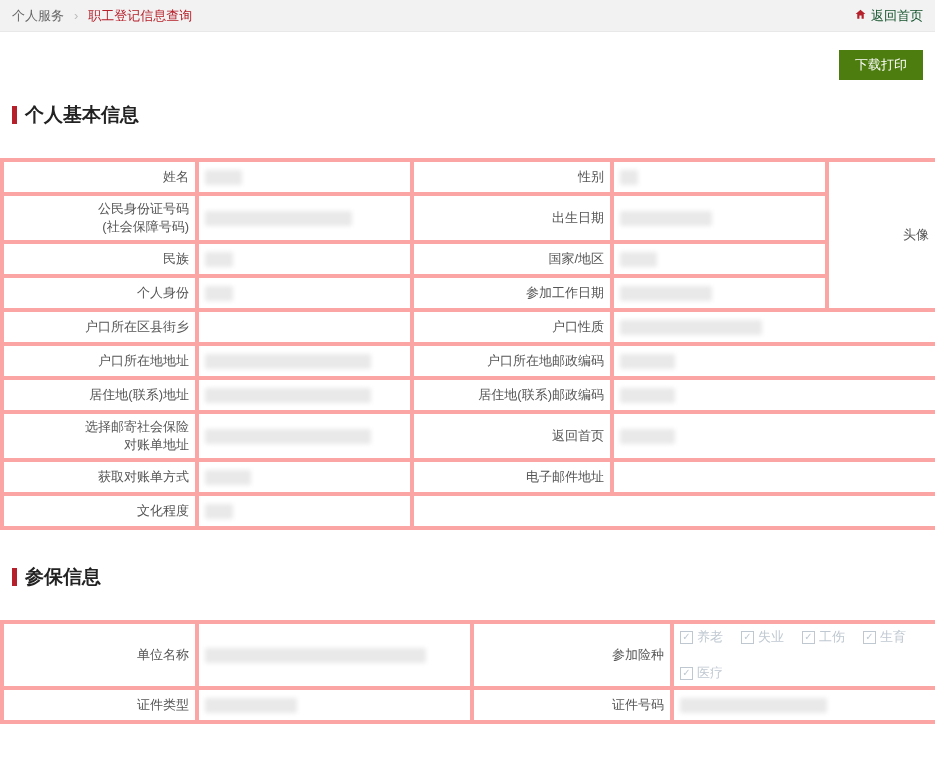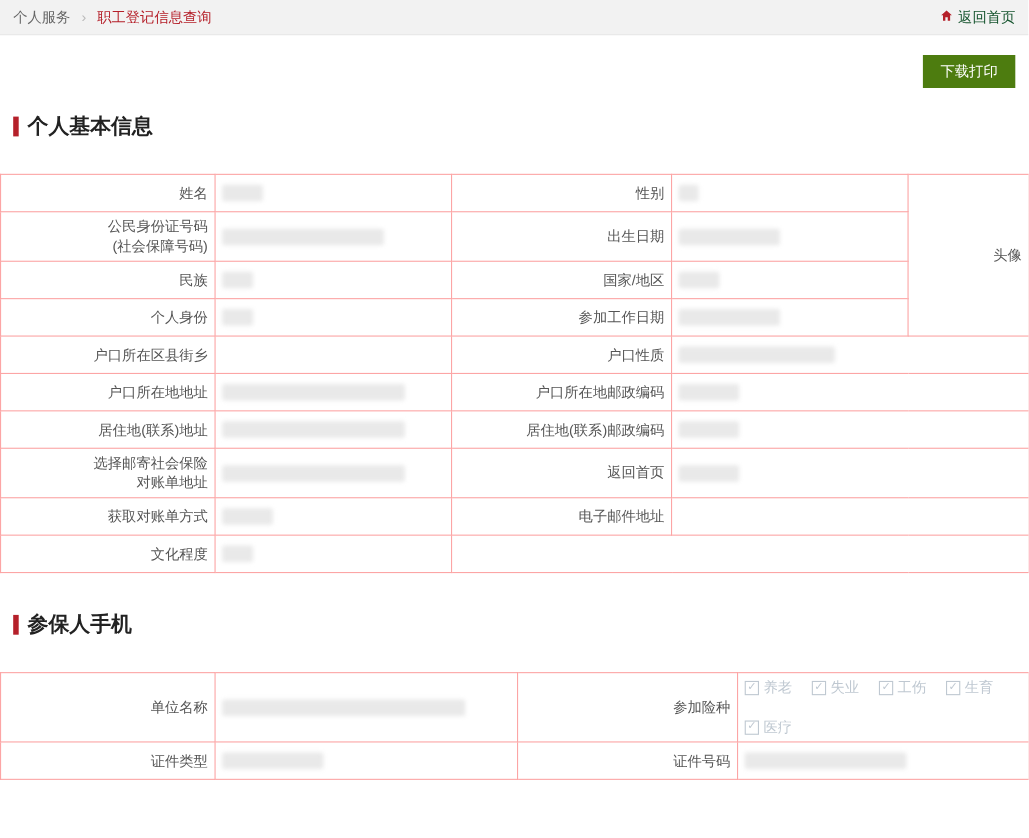--- a/index.html
+++ b/index.html
@@ -60,21 +60,21 @@
     width: 5px;
     height: 18px;
     background: #b5202a;
   }
   table.form {
     width: 100%;
     border-collapse: collapse;
     table-layout: fixed;
   }
   table.form td {
-    border: 1px solid #fca5a5;
+    border: 4px solid #fca5a5;
     height: 34px;
     padding: 4px 6px;
     vertical-align: middle;
     font-size: 13px;
   }
   td.lbl {
     text-align: right;
     color: #555;
     background: #fff;
   }
@@ -215,21 +215,21 @@
     <td class="lbl">文化程度</td>
     <td class="val"><span class="blur">███</span></td>
     <td class="lbl" colspan="3"></td>
   </tr>
 </tbody>
   </table>
 
 <div class="spacer"></div>
 
 <div class="section-title">
-  <span>参保人手机</span>
+  <span>参保信息</span>
 </div>
 
 <table class="form">
   <colgroup>
     <col style="width:195px">
       <col style="width:275px">
       <col style="width:200px">
       <col style="width:265px">
   </colgroup>
   <tbody>

